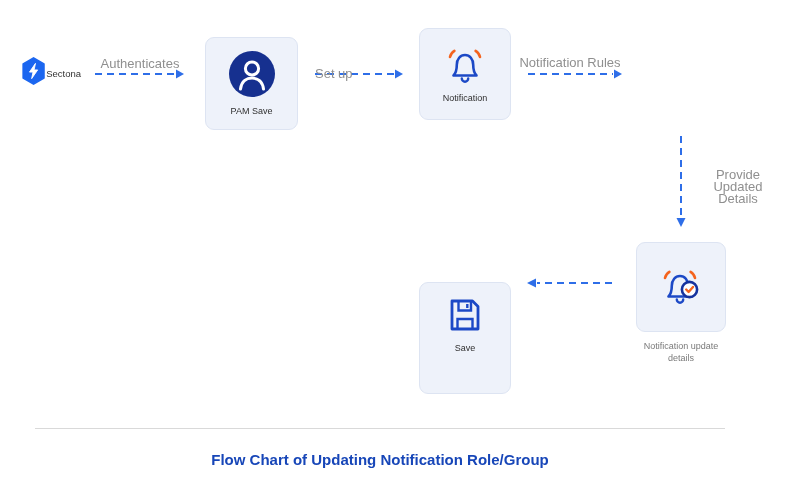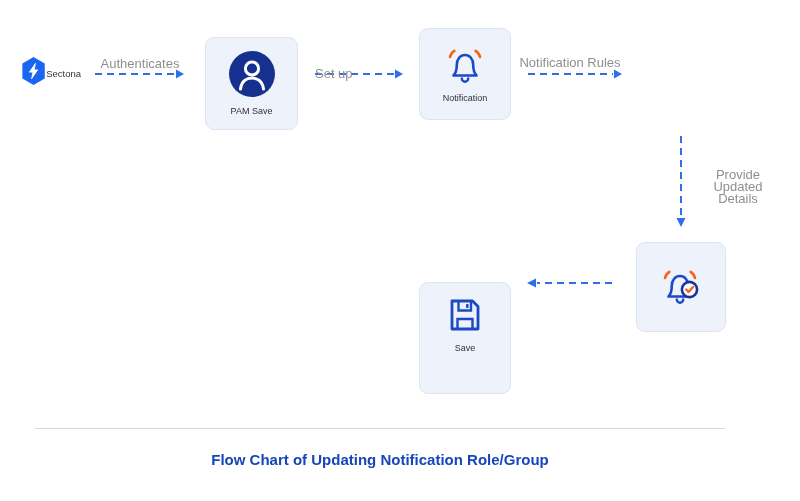--- a/index.html
+++ b/index.html
@@ -91,20 +91,24 @@
   <div class="node-box" style="left:636px; top:242px; width:90px; height:90px; justify-content:center;">
     <svg width="50" height="46" viewBox="0 0 50 46">
       <path d="M12.5 32.5 L35.5 32.5 C32.7 29.6 32.2 25.8 32.2 21.8 C32.2 16 28.7 12 24 12 C19.3 12 15.8 16 15.8 21.8 C15.8 25.8 15.3 29.6 12.5 32.5 Z" fill="none" stroke="#1c49c6" stroke-width="2.6" stroke-linejoin="round"></path>
       <path d="M20.8 35.5 A3.2 3.2 0 0 0 27.2 35.5" fill="none" stroke="#1c49c6" stroke-width="2.4" stroke-linecap="round"></path>
       <path d="M9 14 C9.6 11.4 11.2 9.2 13.4 7.9" fill="none" stroke="#f4631d" stroke-width="2.6" stroke-linecap="round"></path>
       <path d="M39 14 C38.4 11.4 36.8 9.2 34.6 7.9" fill="none" stroke="#f4631d" stroke-width="2.6" stroke-linecap="round"></path>
       <circle cx="33.5" cy="25.5" r="7.6" fill="#ffffff" stroke="#16339e" stroke-width="2.6"></circle>
       <path d="M30.2 25.5 l2.4 2.5 l4.4 -5" fill="none" stroke="#f4631d" stroke-width="2.4" stroke-linecap="round" stroke-linejoin="round"></path>
     </svg>
   </div>
+  <div class="caption" style="left:626px; top:340px; width:110px;">
+    <div>Notification update</div>
+    <div>details</div>
+  </div>
 
   <div class="node-box" style="left:419px; top:238px; width:92px; height:112px; padding-top:12px;margin-top:44px;">
     <svg width="42" height="40" viewBox="0 0 42 40">
       <path d="M8 6 H28.5 L34 11.5 V34 H8 Z" fill="none" stroke="#1c49c6" stroke-width="2.8" stroke-linejoin="round"></path>
       <path d="M14.5 6.5 V15.5 H27 V6.5" fill="none" stroke="#1c49c6" stroke-width="2.4"></path>
       <line x1="23.3" y1="9" x2="23.3" y2="13" stroke="#1c49c6" stroke-width="2.4"></line>
       <path d="M13.5 33.5 V24 H28.5 V33.5" fill="none" stroke="#1c49c6" stroke-width="2.4"></path>
     </svg>
     <div class="node-label" style="margin-top:8px;">Save</div>
   </div>

